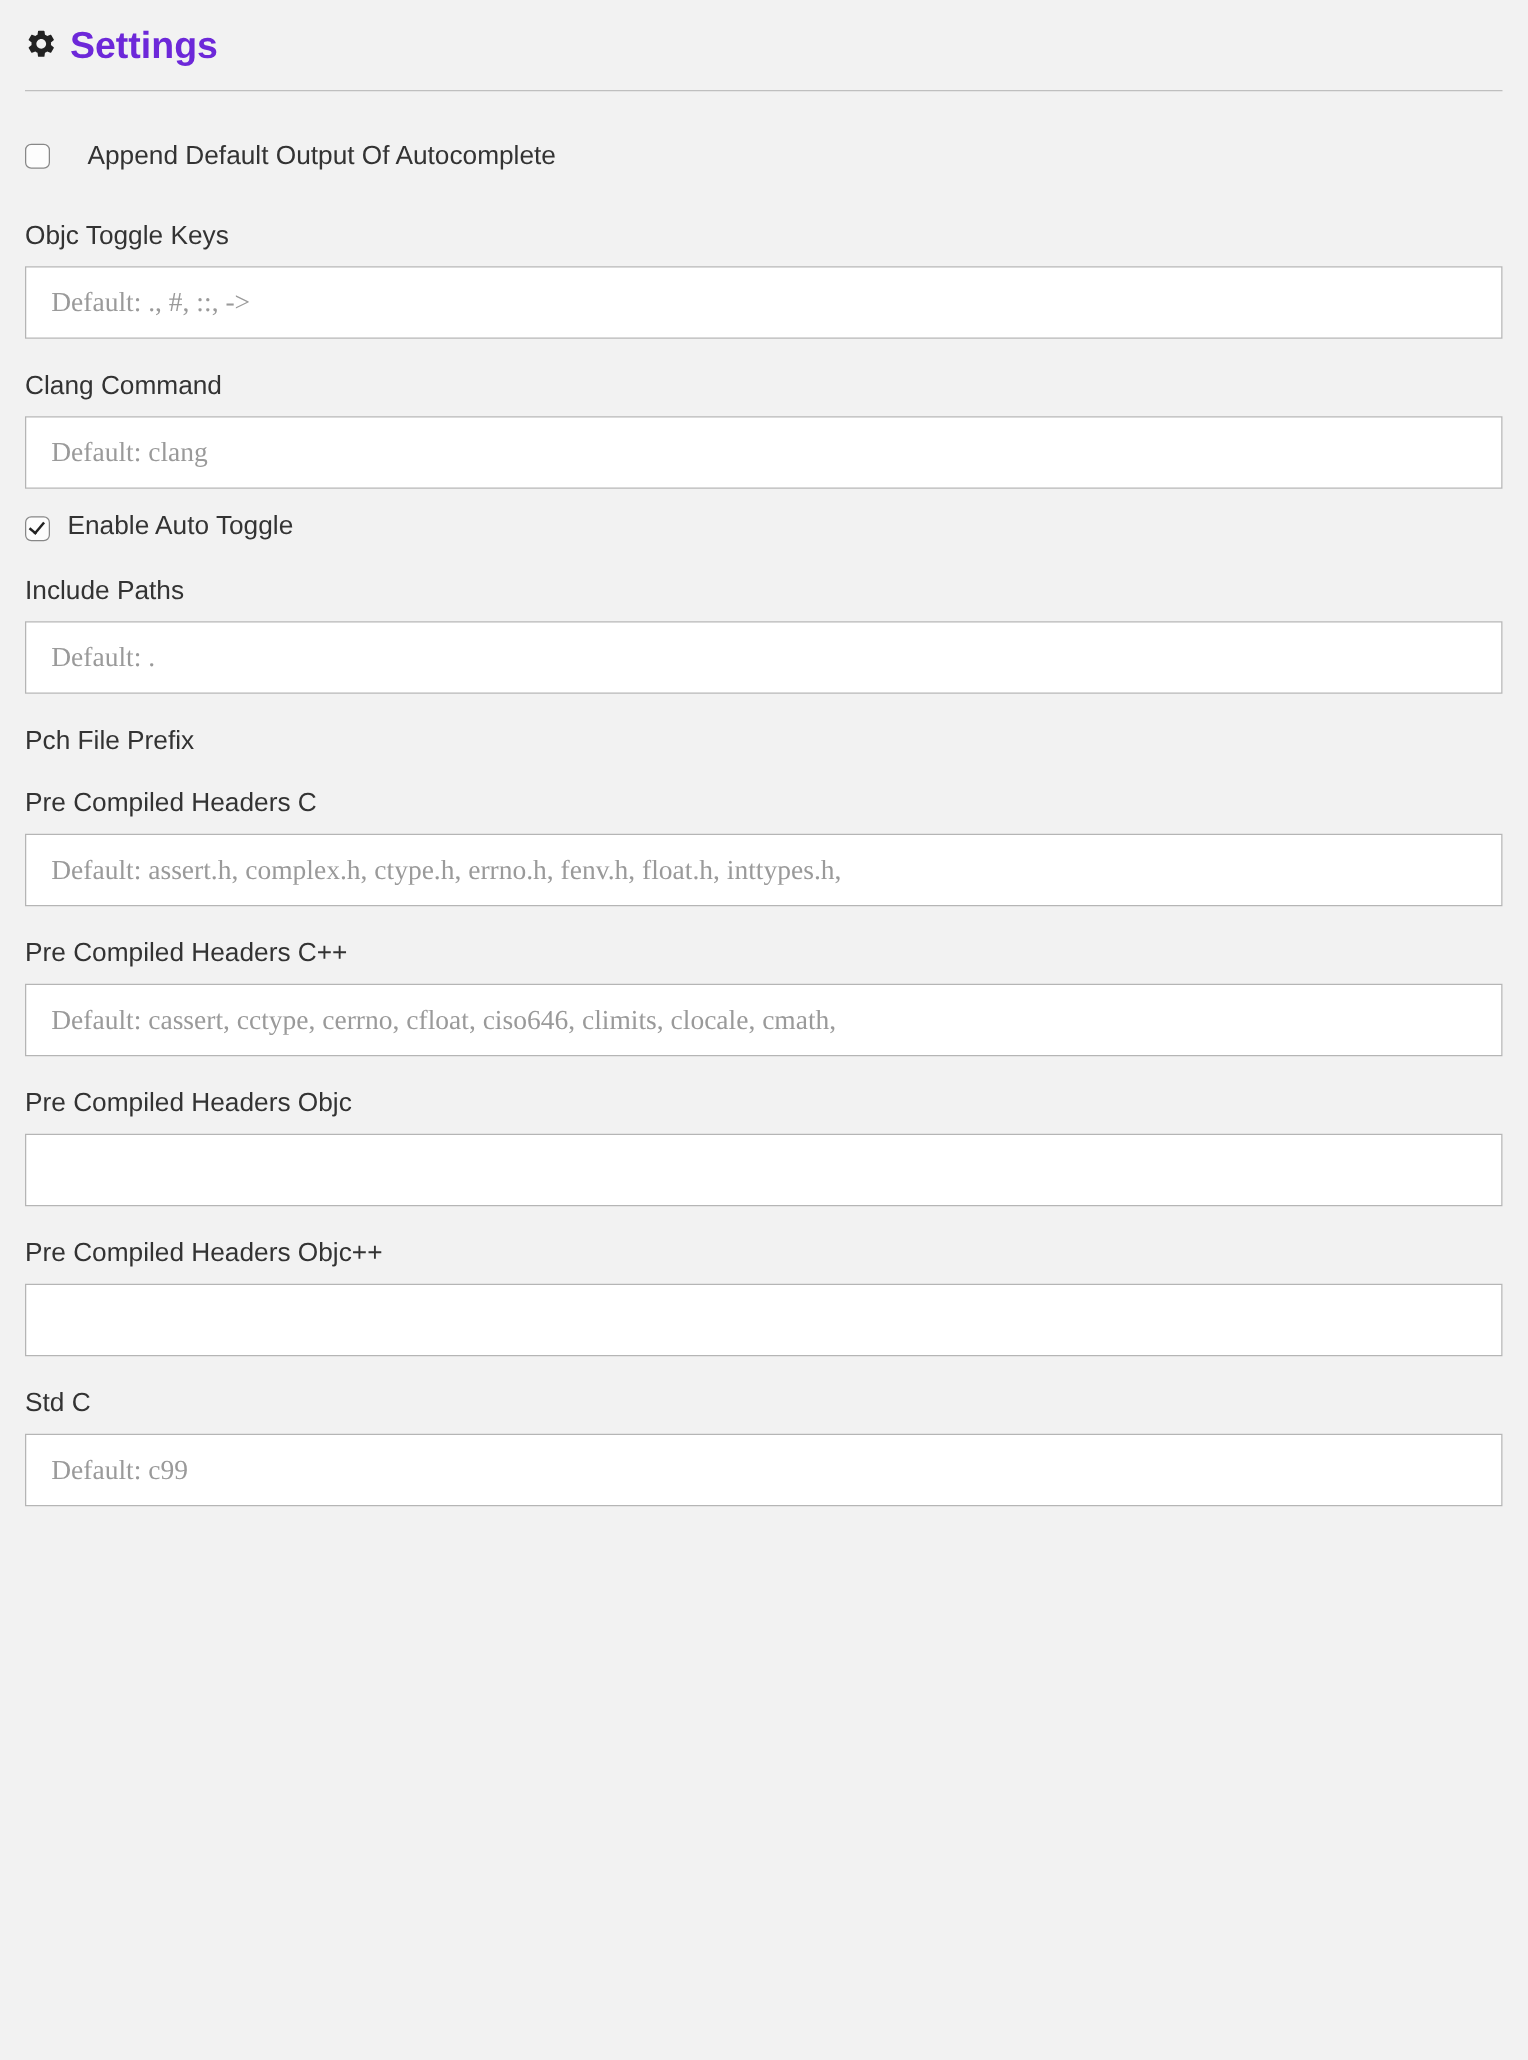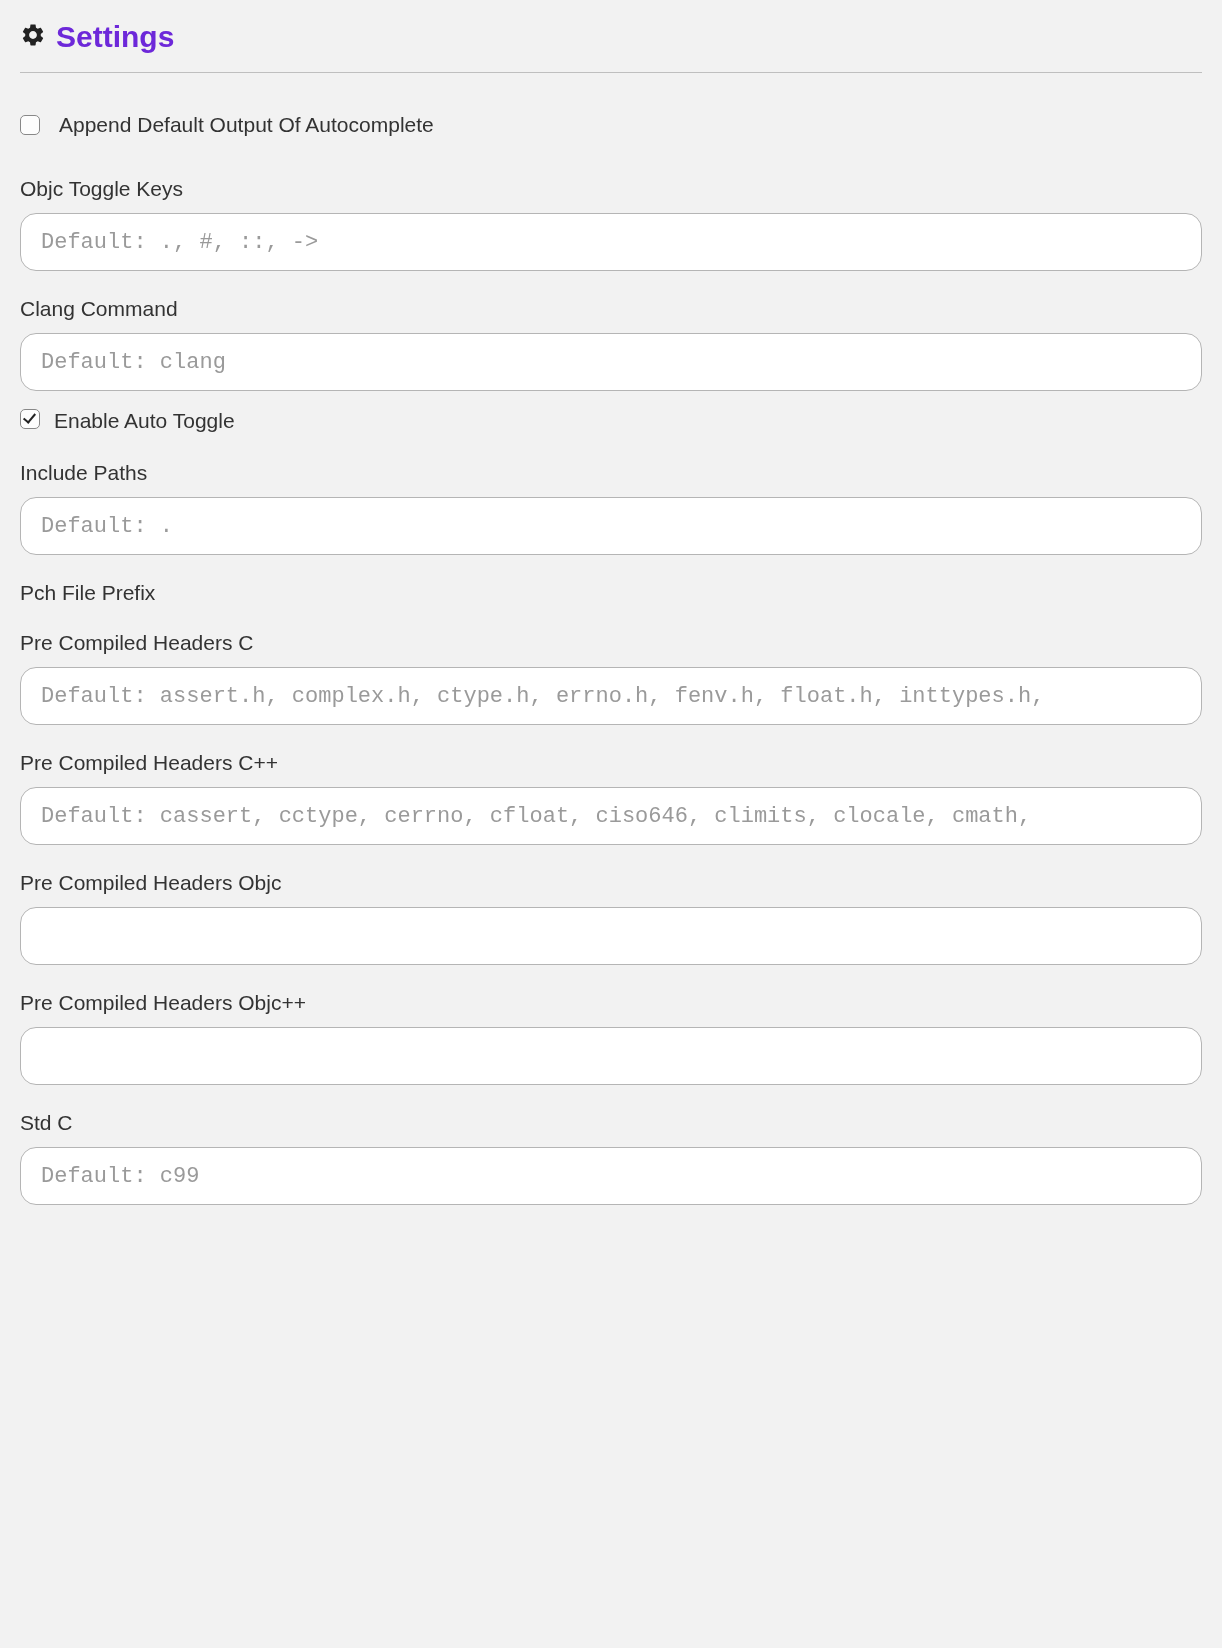--- a/index.html
+++ b/index.html
@@ -28,26 +28,26 @@
       color: #6d28d9;
     }
     .gear-icon-svg {
       width: 26px;
       height: 26px;
       fill: #222;
     }
     .checkbox-row {
       display: flex;
       align-items: center;
-      gap: 19px;
+      gap: 30px;
       margin-bottom: 40px;
     }
     .checkbox-row-tight {
       display: flex;
-      align-items: flex-start;
+      align-items: flex-end;
       gap: 14px;
       margin-bottom: 28px;
       margin-top: 18px;
     }
     .checkbox-row label, .checkbox-row-tight label {
       font-size: 21px;
       color: #333;
       cursor: pointer;
     }
     input[type="checkbox"] {
@@ -80,25 +80,25 @@
       font-size: 21px;
       color: #333;
       display: block;
       margin-bottom: 12px;
     }
     .text-input {
       width: 100%;
       height: 58px;
       padding: 0 20px;
       font-size: 22px;
-      font-family: Liberation Mono, monospace;
+      font-family: Liberation Serif, serif;
       color: #333;
       background: #ffffff;
       border: 1px solid #b5b5b5;
-      border-radius: 16px;
+      border-radius: 0;
       outline: none;
     }
     .text-input::placeholder {
       color: #9a9a9a;
       opacity: 1;
     }
     .field-group {
       margin-bottom: 26px;
     }
   </style>

